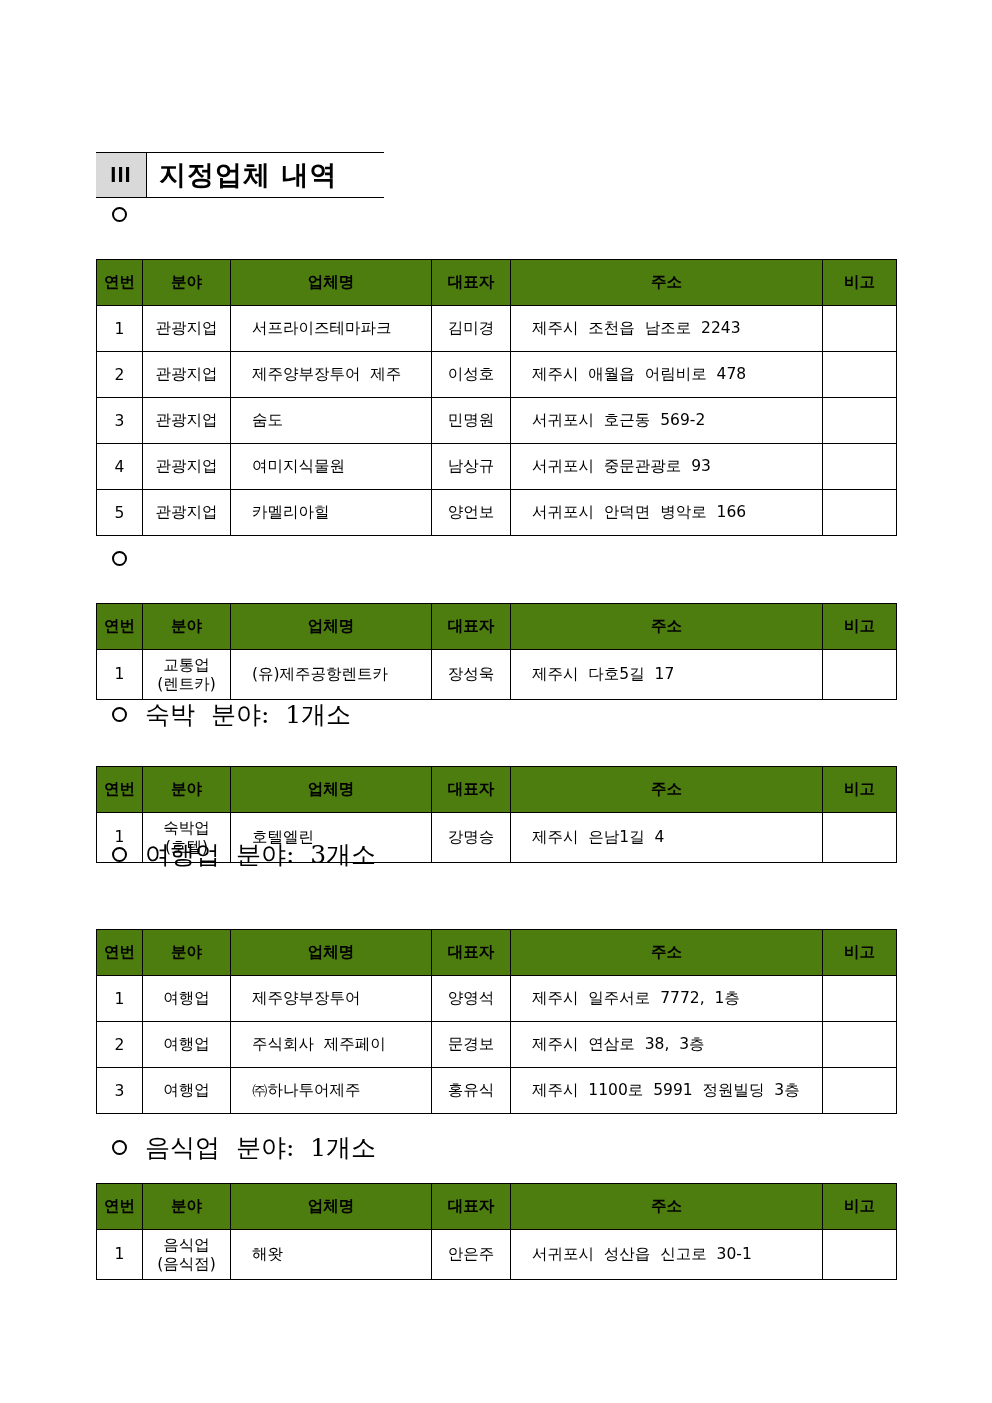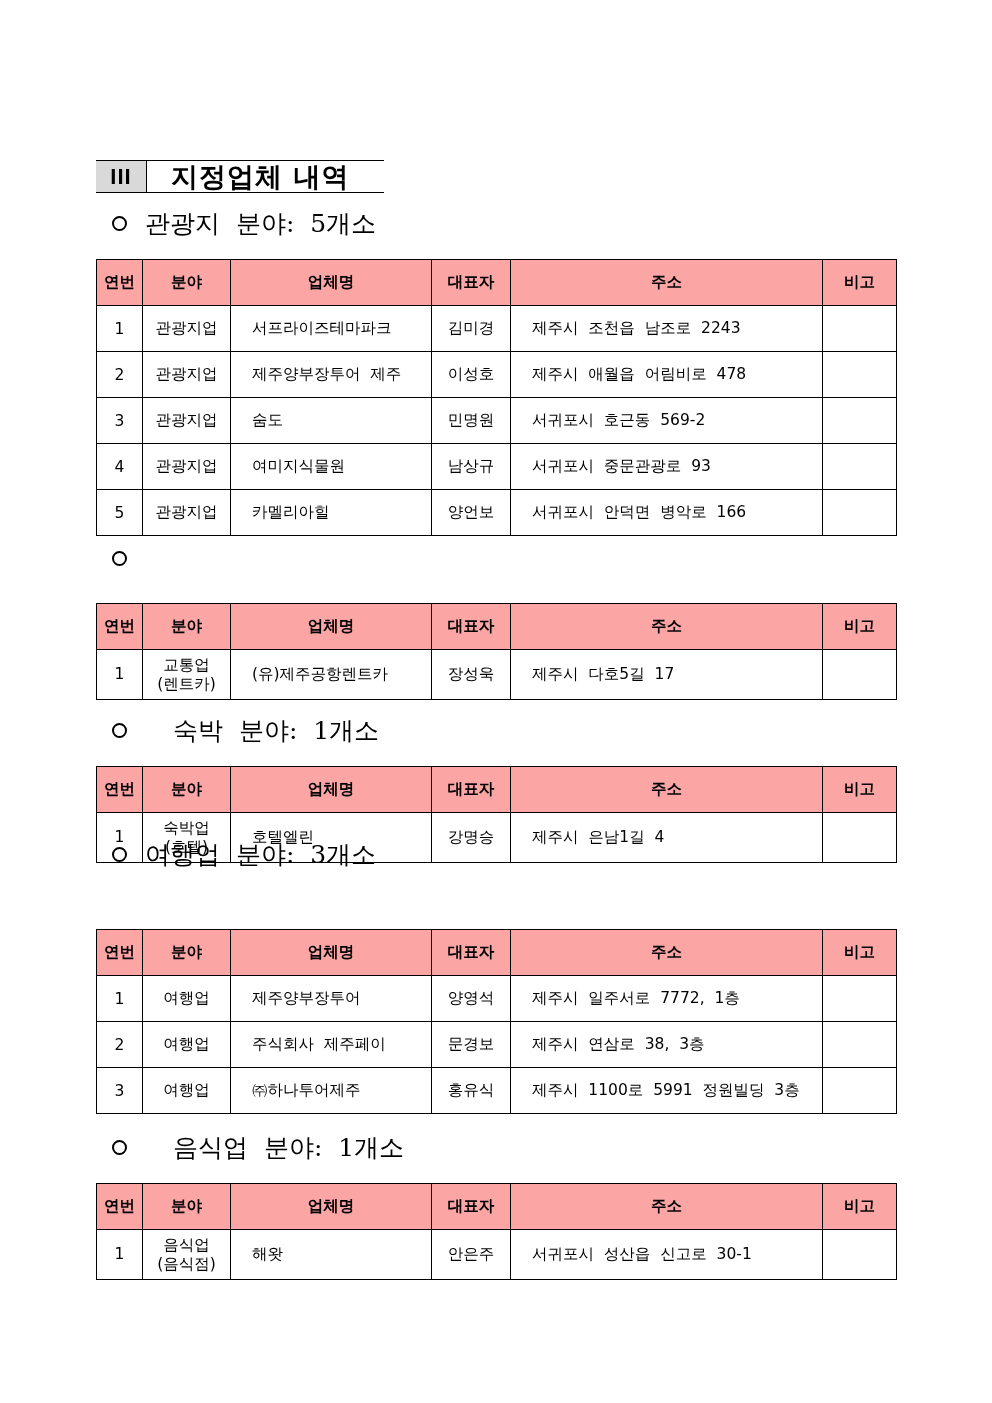--- a/index.html
+++ b/index.html
@@ -1,52 +1,51 @@
 <!DOCTYPE html>
 <html><head>
 <meta charset="utf-8">
 <style>
   html, body { margin: 0; padding: 0; background: #ffffff; }
   body { width: 992px; height: 1403px; position: relative; overflow: hidden;
          font-family: "DejaVu Sans", "Liberation Sans", sans-serif; color: #000; }
-  .title-box { position: absolute; left: 96px; top: 160px; width: 288px; height: 33px;
+  .title-box { position: absolute; left: 96px; top: 152px; width: 288px; height: 46px;
                border-top: 1px solid #000; border-bottom: 1px solid #000; display: flex; box-sizing: border-box; }
   .title-num { width: 50px; background: #d9d9d9; border-right: 1px solid #000;
                display: flex; align-items: center; justify-content: center;
                font-family: "Liberation Sans", sans-serif; font-size: 22px; font-weight: bold; letter-spacing: 1px; }
-  .title-text { flex: 1; display: flex; align-items: center; padding-left: 24px;
+  .title-text { flex: 1; display: flex; align-items: center; padding-left: 12px;
                 font-size: 27px; font-weight: bold; letter-spacing: 1px; }
   .section-heading { position: absolute; left: 112px; font-family: "DejaVu Serif", "Liberation Serif", serif;
                      font-size: 25px; display: flex; align-items: center; white-space: pre; }
   .bullet { display: inline-block; width: 15px; height: 15px; border: 2px solid #000; border-radius: 50%;
             margin-right: 18px; box-sizing: border-box; }
   table.list { position: absolute; left: 96px; width: 800px; border-collapse: collapse; table-layout: fixed;
                font-size: 15.5px; }
   table.list th, table.list td { border: 1.3px solid #000; padding: 0; }
-  table.list th { background: #fca5a5; font-weight: bold; text-align: center; height: 45px; font-size: 15.5px; font-family: Liberation Mono, monospace; }
+  table.list th { background: #4d7c0f; font-weight: bold; text-align: center; height: 45px; font-size: 15.5px; font-family: Liberation Mono, monospace; }
   table.list td { height: 45px; }
   table.list td.c { text-align: center; }
   table.list td.l { text-align: left; padding-left: 21px; }
   table.list tr.tall td { height: 49px; line-height: 19px; }
   col.c1 { width: 46px; } col.c2 { width: 88px; } col.c3 { width: 201px; }
   col.c4 { width: 79px; } col.c5 { width: 312px; } col.c6 { width: 74px; }
   .two-line span { display: block; }
   .pre { white-space: pre; }
 </style>
 </head>
 <body>
 
 <div class="title-box">
   <div class="title-num">III</div>
   <div class="title-text">지정업체 내역</div>
 </div>
 
 <div class="section-heading" style="top:207px;">
   <span class="bullet"></span>
-  <span>관광지  분야:  5개소</span>
 </div>
 <table class="list" style="top:259px;">
   <colgroup>
       <col class="c1">
       <col class="c2">
       <col class="c3">
       <col class="c4">
       <col class="c5">
       <col class="c6">
     </colgroup>
@@ -130,21 +129,21 @@
       <span>(렌트카)</span>
     </td>
     <td class="l pre">(유)제주공항렌트카</td>
     <td class="c">장성욱</td>
     <td class="l pre">제주시  다호5길  17</td>
     <td class="c"></td>
   </tr>
 </tbody>
   </table>
 
-<div class="section-heading" style="top:714px;gap:28px;">
+<div class="section-heading" style="top:698px;">
   <span class="bullet"></span>
   <span>숙박  분야:  1개소</span>
 </div>
 <table class="list" style="top:766px;">
   <colgroup>
       <col class="c1">
       <col class="c2">
       <col class="c3">
       <col class="c4">
       <col class="c5">
@@ -215,21 +214,21 @@
     <td class="c">3</td>
     <td class="c">여행업</td>
     <td class="l pre">㈜하나투어제주</td>
     <td class="c">홍유식</td>
     <td class="l pre">제주시  1100로  5991  정원빌딩  3층</td>
     <td class="c"></td>
   </tr>
 </tbody>
   </table>
 
-<div class="section-heading" style="top:1131px;gap:28px;">
+<div class="section-heading" style="top:1131px;">
   <span class="bullet"></span>
   <span>음식업  분야:  1개소</span>
 </div>
 <table class="list" style="top:1183px;">
   <colgroup>
       <col class="c1">
       <col class="c2">
       <col class="c3">
       <col class="c4">
       <col class="c5">

